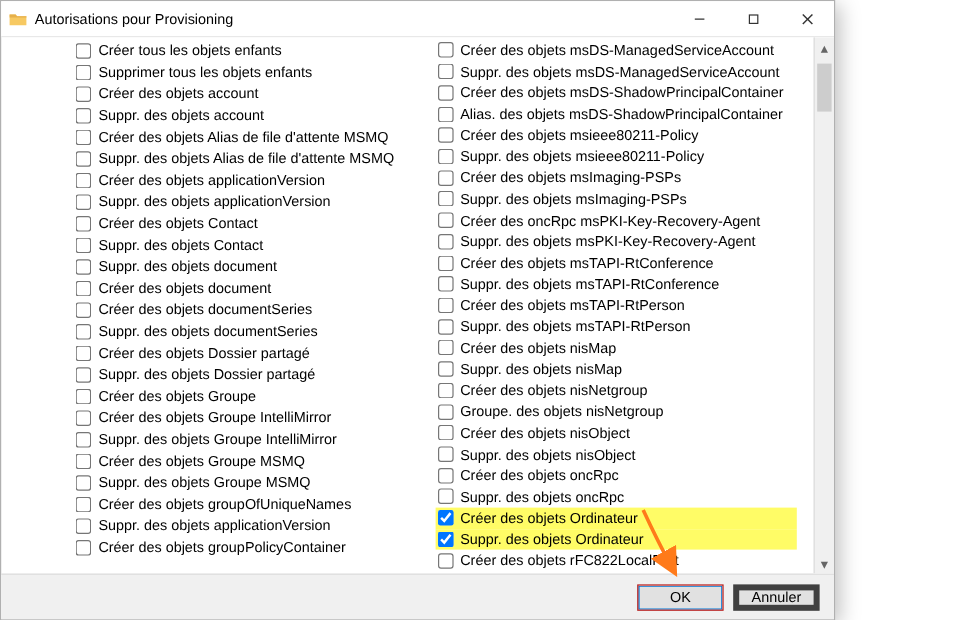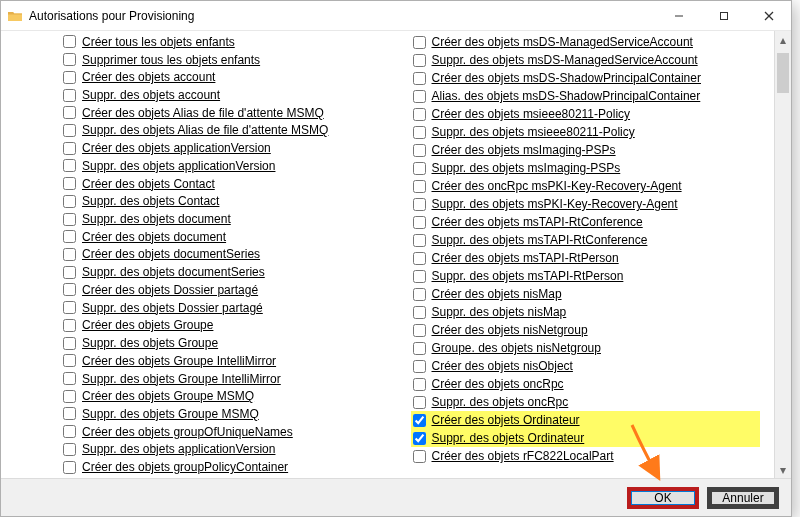--- a/index.html
+++ b/index.html
@@ -4,21 +4,21 @@
 <style>
   * { box-sizing: border-box; }
   html, body {
     margin: 0; padding: 0;
     font-family: "Segoe UI", Tahoma, sans-serif;
     font-size: 12px;
     background: #fff;
     color: #000;
   }
   .window {
-    width: 792px; height: 517px;
+    width: 696px; height: 517px;
     border: 1px solid #b0b0b0;
     box-shadow: 4px 4px 16px rgba(0,0,0,0.25);
     display: flex;
     flex-direction: column;
     background: #fff;
     position: relative;
   }
   .titlebar {
     height: 30px;
     display: flex;
@@ -47,21 +47,20 @@
   .body {
     flex: 1;
     display: flex;
     overflow: hidden;
   }
   .content {
     flex: 1;
     display: flex;
     padding: 2px 14px 2px 60px;
     overflow: hidden;
-    text-decoration: underline;
   }
   .column {
     flex: 1;
     display: flex;
     flex-direction: column;
   }
   .perm-item {
     display: flex;
     align-items: center;
     height: 18px;
@@ -108,21 +107,21 @@
   .btn {
     min-width: 72px;
     height: 22px;
     background: #e1e1e1;
     border: 5px solid #404040;
     font-size: 12px;
     padding: 0 10px;
     display:flex; align-items:center; justify-content:center;
   }
   .btn.default {
-    border: 4px solid #b91c1c;
+    border: 1px solid #b91c1c;
     box-shadow: inset 0 0 0 1px #0078d7;
   }
 
   
   .callout-arrow {
     position: absolute;
     right: 125px;
     bottom: 35px;
     width: 40px; height: 60px;
     pointer-events: none;
@@ -227,24 +226,20 @@
           <div class="perm-item">
             <input type="checkbox" style="">
             <span class="label">Suppr. des objets Dossier partagé</span>
           </div>
           <div class="perm-item">
             <input type="checkbox" style="">
             <span class="label">Créer des objets Groupe</span>
           </div>
           <div class="perm-item">
             <input type="checkbox" style="">
-            <span class="label">Suppr. des objets Groupe</span>
-          </div>
-          <div class="perm-item">
-            <input type="checkbox" style="">
             <span class="label">Créer des objets Groupe IntelliMirror</span>
           </div>
           <div class="perm-item">
             <input type="checkbox" style="">
             <span class="label">Suppr. des objets Groupe IntelliMirror</span>
           </div>
           <div class="perm-item">
             <input type="checkbox" style="">
             <span class="label">Créer des objets Groupe MSMQ</span>
           </div>
@@ -334,20 +329,24 @@
             <input type="checkbox" style="">
             <span class="label">Créer des objets nisNetgroup</span>
           </div>
           <div class="perm-item">
             <input type="checkbox" style="">
             <span class="label">Groupe. des objets nisNetgroup</span>
           </div>
           <div class="perm-item">
             <input type="checkbox" style="">
             <span class="label">Créer des objets nisObject</span>
+          </div>
+          <div class="perm-item">
+            <input type="checkbox" style="">
+            <span class="label">Suppr. des objets nisObject</span>
           </div>
           <div class="perm-item">
             <input type="checkbox" style="">
             <span class="label">Créer des objets oncRpc</span>
           </div>
           <div class="perm-item">
             <input type="checkbox" style="">
             <span class="label">Suppr. des objets oncRpc</span>
           </div>
           <div class="perm-item highlight">

